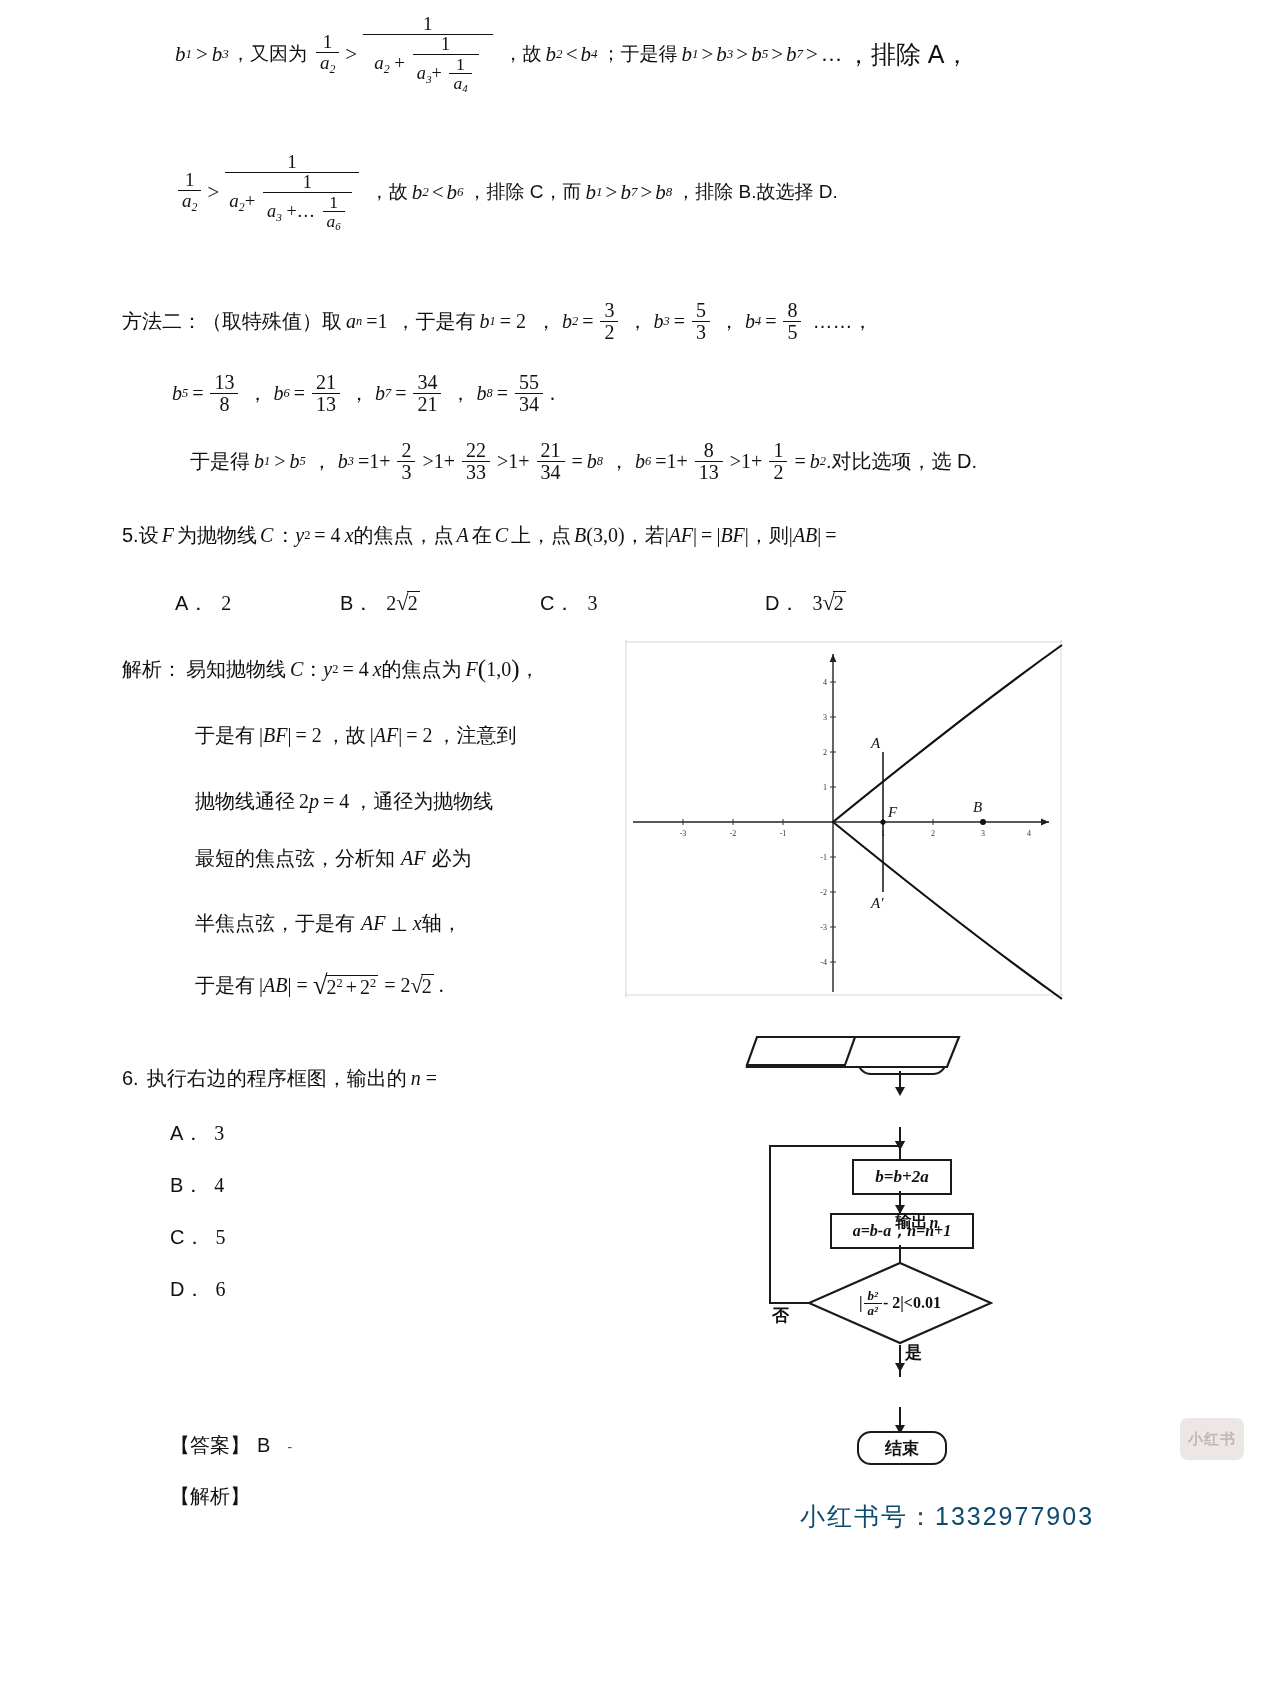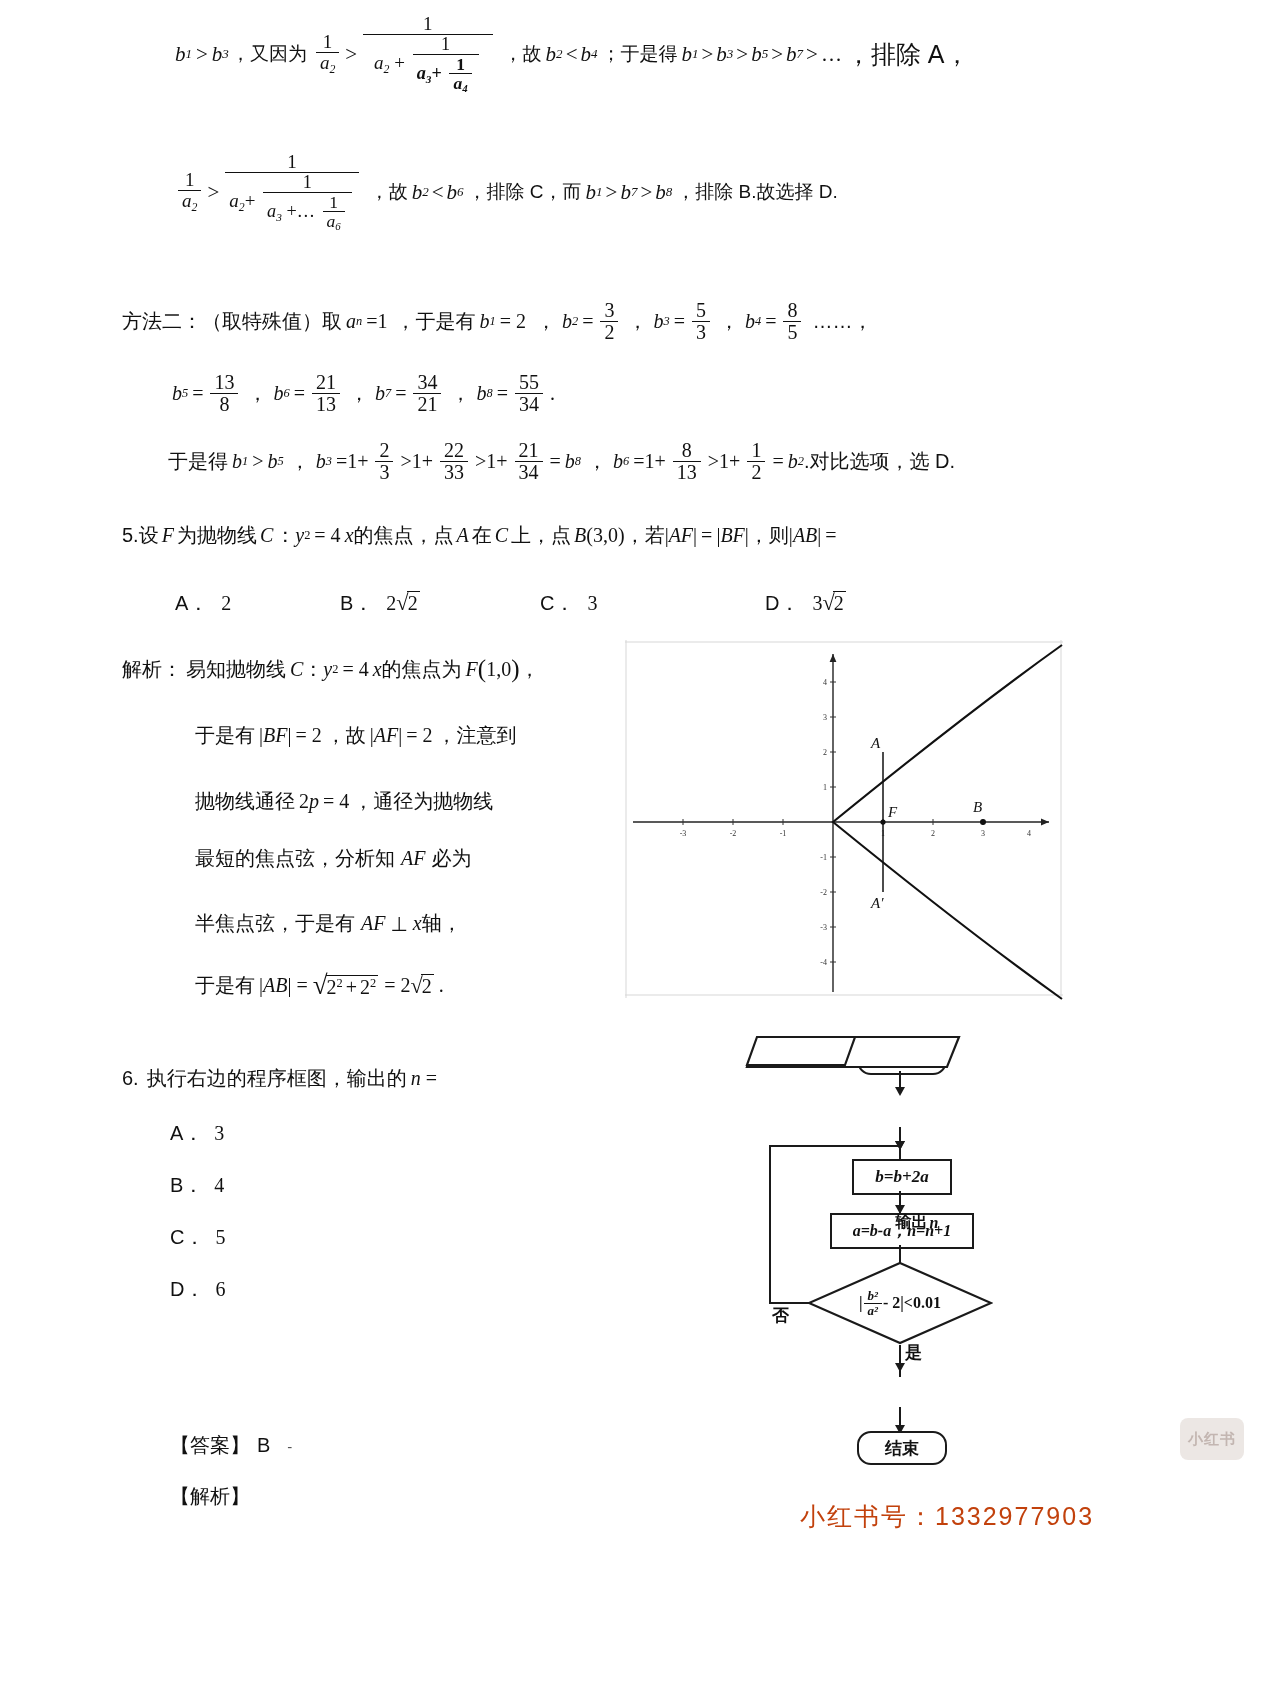--- a/index.html
+++ b/index.html
@@ -49,21 +49,21 @@
        font-family:"Liberation Sans","DejaVu Sans",sans-serif;}
 
   
   .figure{position:absolute;}
 
   
   .wm-logo{position:absolute;width:64px;height:42px;border-radius:8px;
      background:#e9e3e0;opacity:.85;display:flex;align-items:center;
      justify-content:center;color:#b9aaa4;font-size:15px;font-weight:bold;
      font-family:"Liberation Sans",sans-serif;letter-spacing:1px;}
-  .wm-text{position:absolute;color:#c2410c;font-size:25px;letter-spacing:2px;
+  .wm-text{position:absolute;color:#0c4a6e;font-size:25px;letter-spacing:2px;
      font-family:"Liberation Sans","DejaVu Sans",sans-serif;white-space:nowrap;}
 </style>
 </head>
 <body>
 
 <div class="page">
 
   <div class="blk" style="left:175px;top:14px;font-size:21px;">
     <span style="display:inline-flex;align-items:center;">
       <span class="mi">b</span>
@@ -78,21 +78,21 @@
       </span>
       <span class="mn" style="margin:0 3px;">&gt;</span>
 
       <span class="frac" style="font-size:19px;">
         <span class="num mn" style="padding:0 60px;">1</span>
         <span class="den" style="white-space:nowrap;">
           <span class="mi">a</span><span class="sub">2</span>
           <span class="mn">+</span>
           <span class="frac" style="font-size:.96em;">
             <span class="num mn" style="padding:0 20px;">1</span>
-            <span class="den" style="white-space:nowrap;font-weight:bold;">
+            <span class="den" style="white-space:nowrap;">
               <span class="mi">a</span><span class="sub">3</span><span class="mn">+</span>
               <span class="frac" style="font-size:.96em;">
                 <span class="num mn" style="padding:0 5px;">1</span>
                 <span class="den"><span class="mi">a</span><span class="sub">4</span></span>
               </span>
             </span>
           </span>
         </span>
       </span>
 
@@ -232,21 +232,21 @@
       <span class="mn" style="margin:0 4px;">=</span>
       <span class="frac">
           <span class="num mn">55</span>
           <span class="den mn">34</span>
         </span>
       <span class="mn" style="margin-left:4px;">.</span>
     </span>
   </div>
 
   <div class="blk" style="left:168px;top:440px;">
-    <span style="display:inline-flex;align-items:center;">
+    <span style="display:inline-flex;align-items:center;margin-left:22px;">
       <span class="cn" style="font-size:20px;">于是得</span>
       <span class="mi" style="margin-left:4px;">b</span>
         <span class="sub">1</span>
       <span class="mn" style="margin:0 4px;">&gt;</span>
       <span class="mi">b</span>
         <span class="sub">5</span>
       <span class="cn" style="margin:0 6px;font-size:20px;">，</span>
       <span class="mi">b</span>
         <span class="sub">3</span>
       <span class="mn" style="margin:0 4px;">=1+</span>

